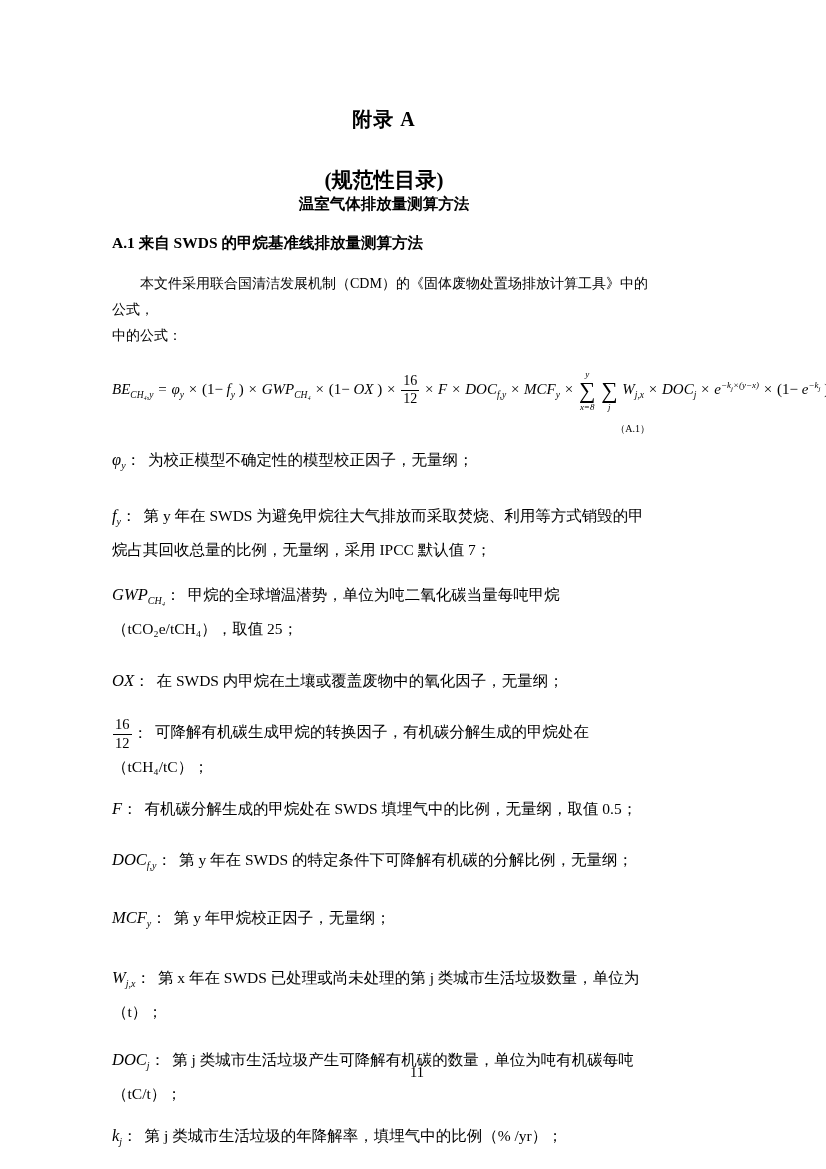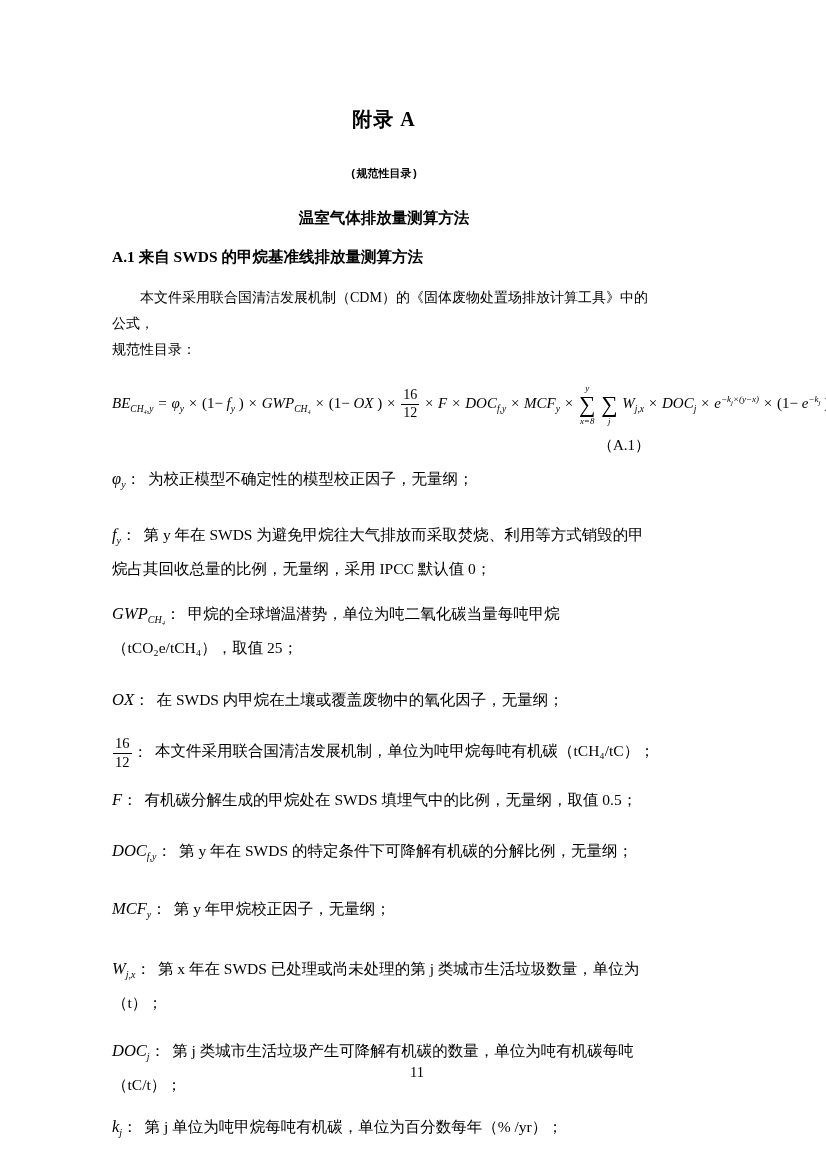--- a/index.html
+++ b/index.html
@@ -4,40 +4,40 @@
 <style>
   html, body { margin: 0; padding: 0; background: #ffffff; }
   body {
     width: 826px; height: 1169px; position: relative; overflow: hidden;
     font-family: "Liberation Serif", "DejaVu Serif", serif;
     color: #000;
   }
   .page { box-sizing: border-box; width: 768px; height: 1169px; padding: 106px 112px 16px 112px; }
   .c { text-align: center; }
   .appendix-title { font-size: 20px; font-weight: bold; letter-spacing: 1px; }
-  .subtitle { margin-top: 33px; font-size: 11px; font-weight: bold; font-family: Liberation Mono, monospace; }
-  .doc-title { margin-top: 27px; font-size: 15.5px; font-weight: bold; }
+  .subtitle { margin-top: 33px; font-size: 21px; font-weight: bold; }
+  .doc-title { font-size: 15.5px; font-weight: bold; }
   .sec-heading { margin-top: 18px; font-size: 15.5px; font-weight: bold; }
   .intro { margin-top: 17px; font-size: 14px; line-height: 26px; text-indent: 2em; }
 
   
   .formula { margin-top: 20px; font-size: 15px; white-space: nowrap; line-height: 1; }
   .formula .var { font-style: italic; }
   .formula sub { font-size: 9.5px; font-style: italic; }
   .formula .op { padding: 0 1px; }
   .frac, .sum { display: inline-flex; flex-direction: column; align-items: center; vertical-align: middle; }
   .frac { line-height: 1.05; font-size: 14px; margin: 0 1px; }
   .frac .fnum { border-bottom: 1px solid #000; padding: 0 2px 1px 2px; }
   .frac .fden { padding-top: 1px; }
   .sum { line-height: 1; margin: 0 1px; }
   .sum .sigma { font-size: 23px; }
   .sum .slim { font-size: 9px; font-style: italic; min-height: 10px; line-height: 10px; }
   .esup { font-size: 9px; font-style: italic; vertical-align: super; }
   .esup sub, .esub { font-size: 7px; font-style: italic; }
-  .eq-number { margin-top: 10px; text-align: right; font-size: 15px; padding-right: 6px; }
+  .eq-number { margin-top: 10px; text-align: right; font-size: 10px; padding-right: 6px; }
 
   
   .where { margin-top: 14px; font-size: 15.5px; }
   .def-item { margin-top: 17px; font-size: 15.5px; line-height: 28px; }
   .dvar { font-style: italic; font-size: 16.5px; }
   .dsub { font-size: 10px; font-style: italic; }
   .colon { margin-right: 7px; }
   .dfrac { display: inline-flex; flex-direction: column; align-items: center; vertical-align: middle; line-height: 1.05; font-size: 14.5px; margin: 2px 1px; }
   .dfrac .dnum { border-bottom: 1px solid #000; padding: 0 2px 1px 2px; }
   .dfrac .dden { padding-top: 1px; }
@@ -48,21 +48,21 @@
 <body>
 
 <div class="page">
 
   <div class="appendix-title c">附录 A</div>
   <div class="subtitle c">(规范性目录)</div>
   <div class="doc-title c">温室气体排放量测算方法</div>
 
   <div class="sec-heading">A.1 来自 SWDS 的甲烷基准线排放量测算方法</div>
 
-  <p class="intro"><span>本文件采用联合国清洁发展机制（CDM）的《固体废物处置场排放计算工具》中的公式，</span><br><span>规范性目录：</span></p>
+  <p class="intro"><span>本文件采用联合国清洁发展机制（CDM）的《固体废物处置场排放计算工具》中的公式，</span><br><span>中的公式：</span></p>
 
   <div class="formula">
     <span class="tok"><span class="var">BE</span><sub>CH₄,y</sub></span>
     <span class="op">=</span>
     <span class="tok"><span class="var">φ</span><sub>y</sub></span>
     <span class="op">×</span>
     <span>(1−</span>
     <span class="tok"><span class="var">f</span><sub>y</sub></span>
     <span>)</span>
     <span class="op">×</span>
@@ -105,36 +105,36 @@
   </div>
 
   <div class="eq-number">（A.1）</div>
 
 
   <div class="def-item" style="margin-top:10px">
     <span><span class="dvar">φ</span><sub class="dsub">y</sub></span><span class="colon">：</span><span class="dtext">为校正模型不确定性的模型校正因子，无量纲；</span>
   </div>
 
   <div class="def-item" style="margin-top:22px">
-    <span><span class="dvar">f</span><sub class="dsub">y</sub></span><span class="colon">：</span><span class="dtext">第 y 年在 SWDS 为避免甲烷往大气排放而采取焚烧、利用等方式销毁的甲烷占其回收总量的比例，无量纲，采用 IPCC 默认值 0；</span>
+    <span><span class="dvar">f</span><sub class="dsub">y</sub></span><span class="colon">：</span><span class="dtext">第 y 年在 SWDS 为避免甲烷往大气排放而采取焚烧、利用等方式销毁的甲烷占其回收总量的比例，无量纲，采用 IPCC 默认值 7；</span>
   </div>
 
   <div class="def-item">
     <span><span class="dvar">GWP</span><sub class="dsub">CH₄</sub></span><span class="colon">：</span><span class="dtext">甲烷的全球增温潜势，单位为吨二氧化碳当量每吨甲烷（tCO₂e/tCH₄），取值 25；</span>
   </div>
 
   <div class="def-item" style="margin-top:24px">
     <span><span class="dvar">OX</span><sub class="dsub"></sub></span><span class="colon">：</span><span class="dtext">在 SWDS 内甲烷在土壤或覆盖废物中的氧化因子，无量纲；</span>
   </div>
 
   <div class="def-item" style="margin-top:14px">
     <span class="dfrac">
         <span class="dnum">16</span>
         <span class="dden">12</span>
-      </span><span class="colon">：</span><span class="dtext">本文件采用联合国清洁发展机制，单位为吨甲烷每吨有机碳（tCH₄/tC）；</span>
+      </span><span class="colon">：</span><span class="dtext">可降解有机碳生成甲烷的转换因子，有机碳分解生成的甲烷处在（tCH₄/tC）；</span>
   </div>
 
   <div class="def-item" style="margin-top:14px">
     <span><span class="dvar">F</span><sub class="dsub"></sub></span><span class="colon">：</span><span class="dtext">有机碳分解生成的甲烷处在 SWDS 填埋气中的比例，无量纲，取值 0.5；</span>
   </div>
 
   <div class="def-item">
     <span><span class="dvar">DOC</span><sub class="dsub">f,y</sub></span><span class="colon">：</span><span class="dtext">第 y 年在 SWDS 的特定条件下可降解有机碳的分解比例，无量纲；</span>
   </div>
 
@@ -144,21 +144,21 @@
 
   <div class="def-item" style="margin-top:26px">
     <span><span class="dvar">W</span><sub class="dsub">j,x</sub></span><span class="colon">：</span><span class="dtext">第 x 年在 SWDS 已处理或尚未处理的第 j 类城市生活垃圾数量，单位为（t）；</span>
   </div>
 
   <div class="def-item" style="margin-top:20px">
     <span><span class="dvar">DOC</span><sub class="dsub">j</sub></span><span class="colon">：</span><span class="dtext">第 j 类城市生活垃圾产生可降解有机碳的数量，单位为吨有机碳每吨（tC/t）；</span>
   </div>
 
   <div class="def-item" style="margin-top:14px">
-    <span><span class="dvar">k</span><sub class="dsub">j</sub></span><span class="colon">：</span><span class="dtext">第 j 单位为吨甲烷每吨有机碳，单位为百分数每年（% /yr）；</span>
+    <span><span class="dvar">k</span><sub class="dsub">j</sub></span><span class="colon">：</span><span class="dtext">第 j 类城市生活垃圾的年降解率，填埋气中的比例（% /yr）；</span>
   </div>
 
   <div class="def-item" style="margin-top:16px">
     <span><span class="dvar">j</span><sub class="dsub"></sub></span><span class="colon">：</span><span class="dtext">垃圾种类；</span>
   </div>
 
 </div>
 
 <div class="page-number">11</div>
 

